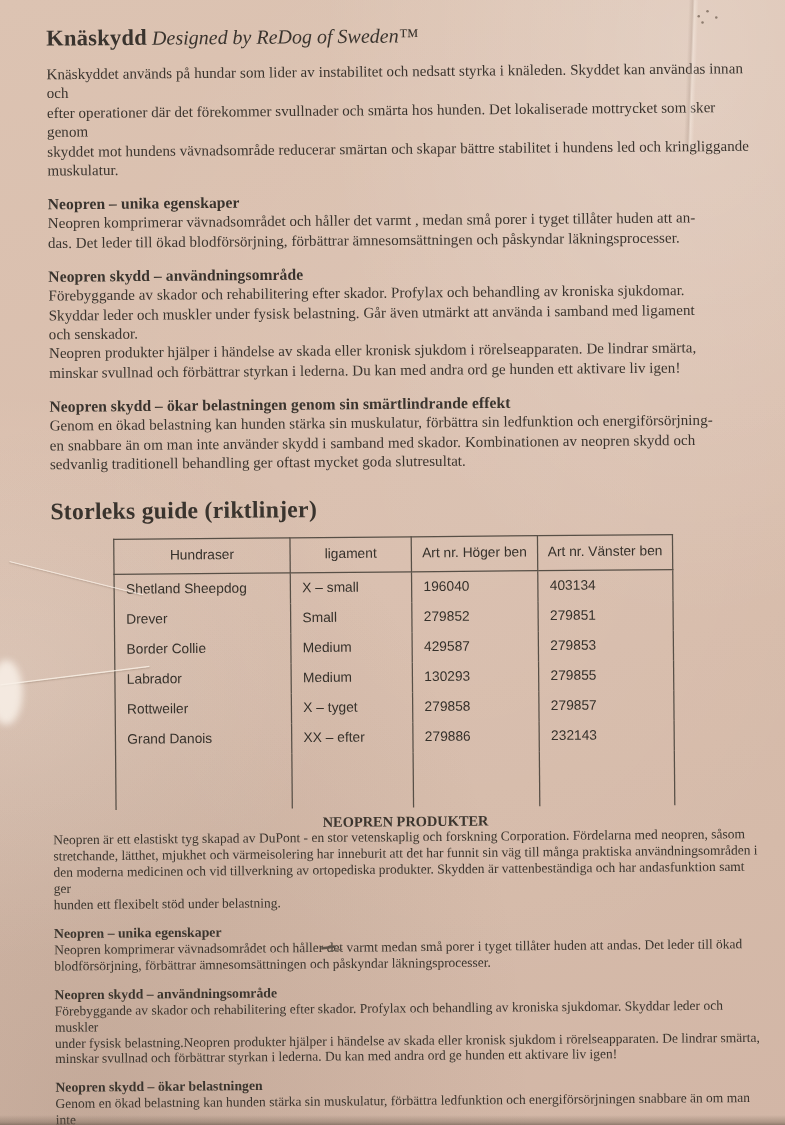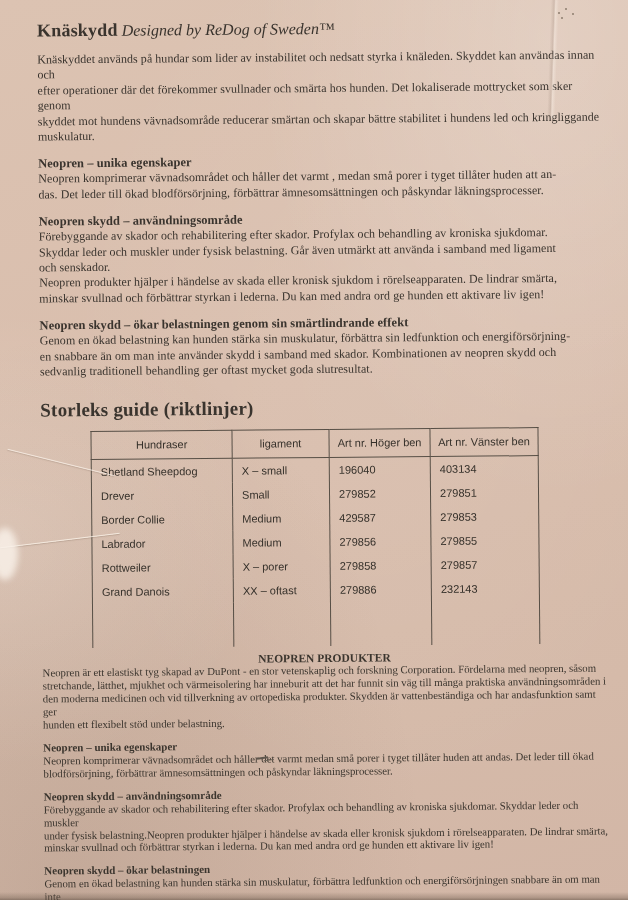--- a/index.html
+++ b/index.html
@@ -162,32 +162,32 @@
           </tr>
           <tr>
             <td>Border Collie</td>
             <td>Medium</td>
             <td>429587</td>
             <td>279853</td>
           </tr>
           <tr>
             <td>Labrador</td>
             <td>Medium</td>
-            <td>279856</td>
+            <td>130293</td>
             <td>279855</td>
           </tr>
           <tr>
             <td>Rottweiler</td>
-            <td>X – porer</td>
+            <td>X – tyget</td>
             <td>279858</td>
             <td>279857</td>
           </tr>
           <tr>
             <td>Grand Danois</td>
-            <td>XX – oftast</td>
+            <td>XX – efter</td>
             <td>279886</td>
             <td>232143</td>
           </tr>
           <tr class="filler">
             <td></td>
               <td></td>
               <td></td>
               <td></td>
           </tr>
         </tbody>

